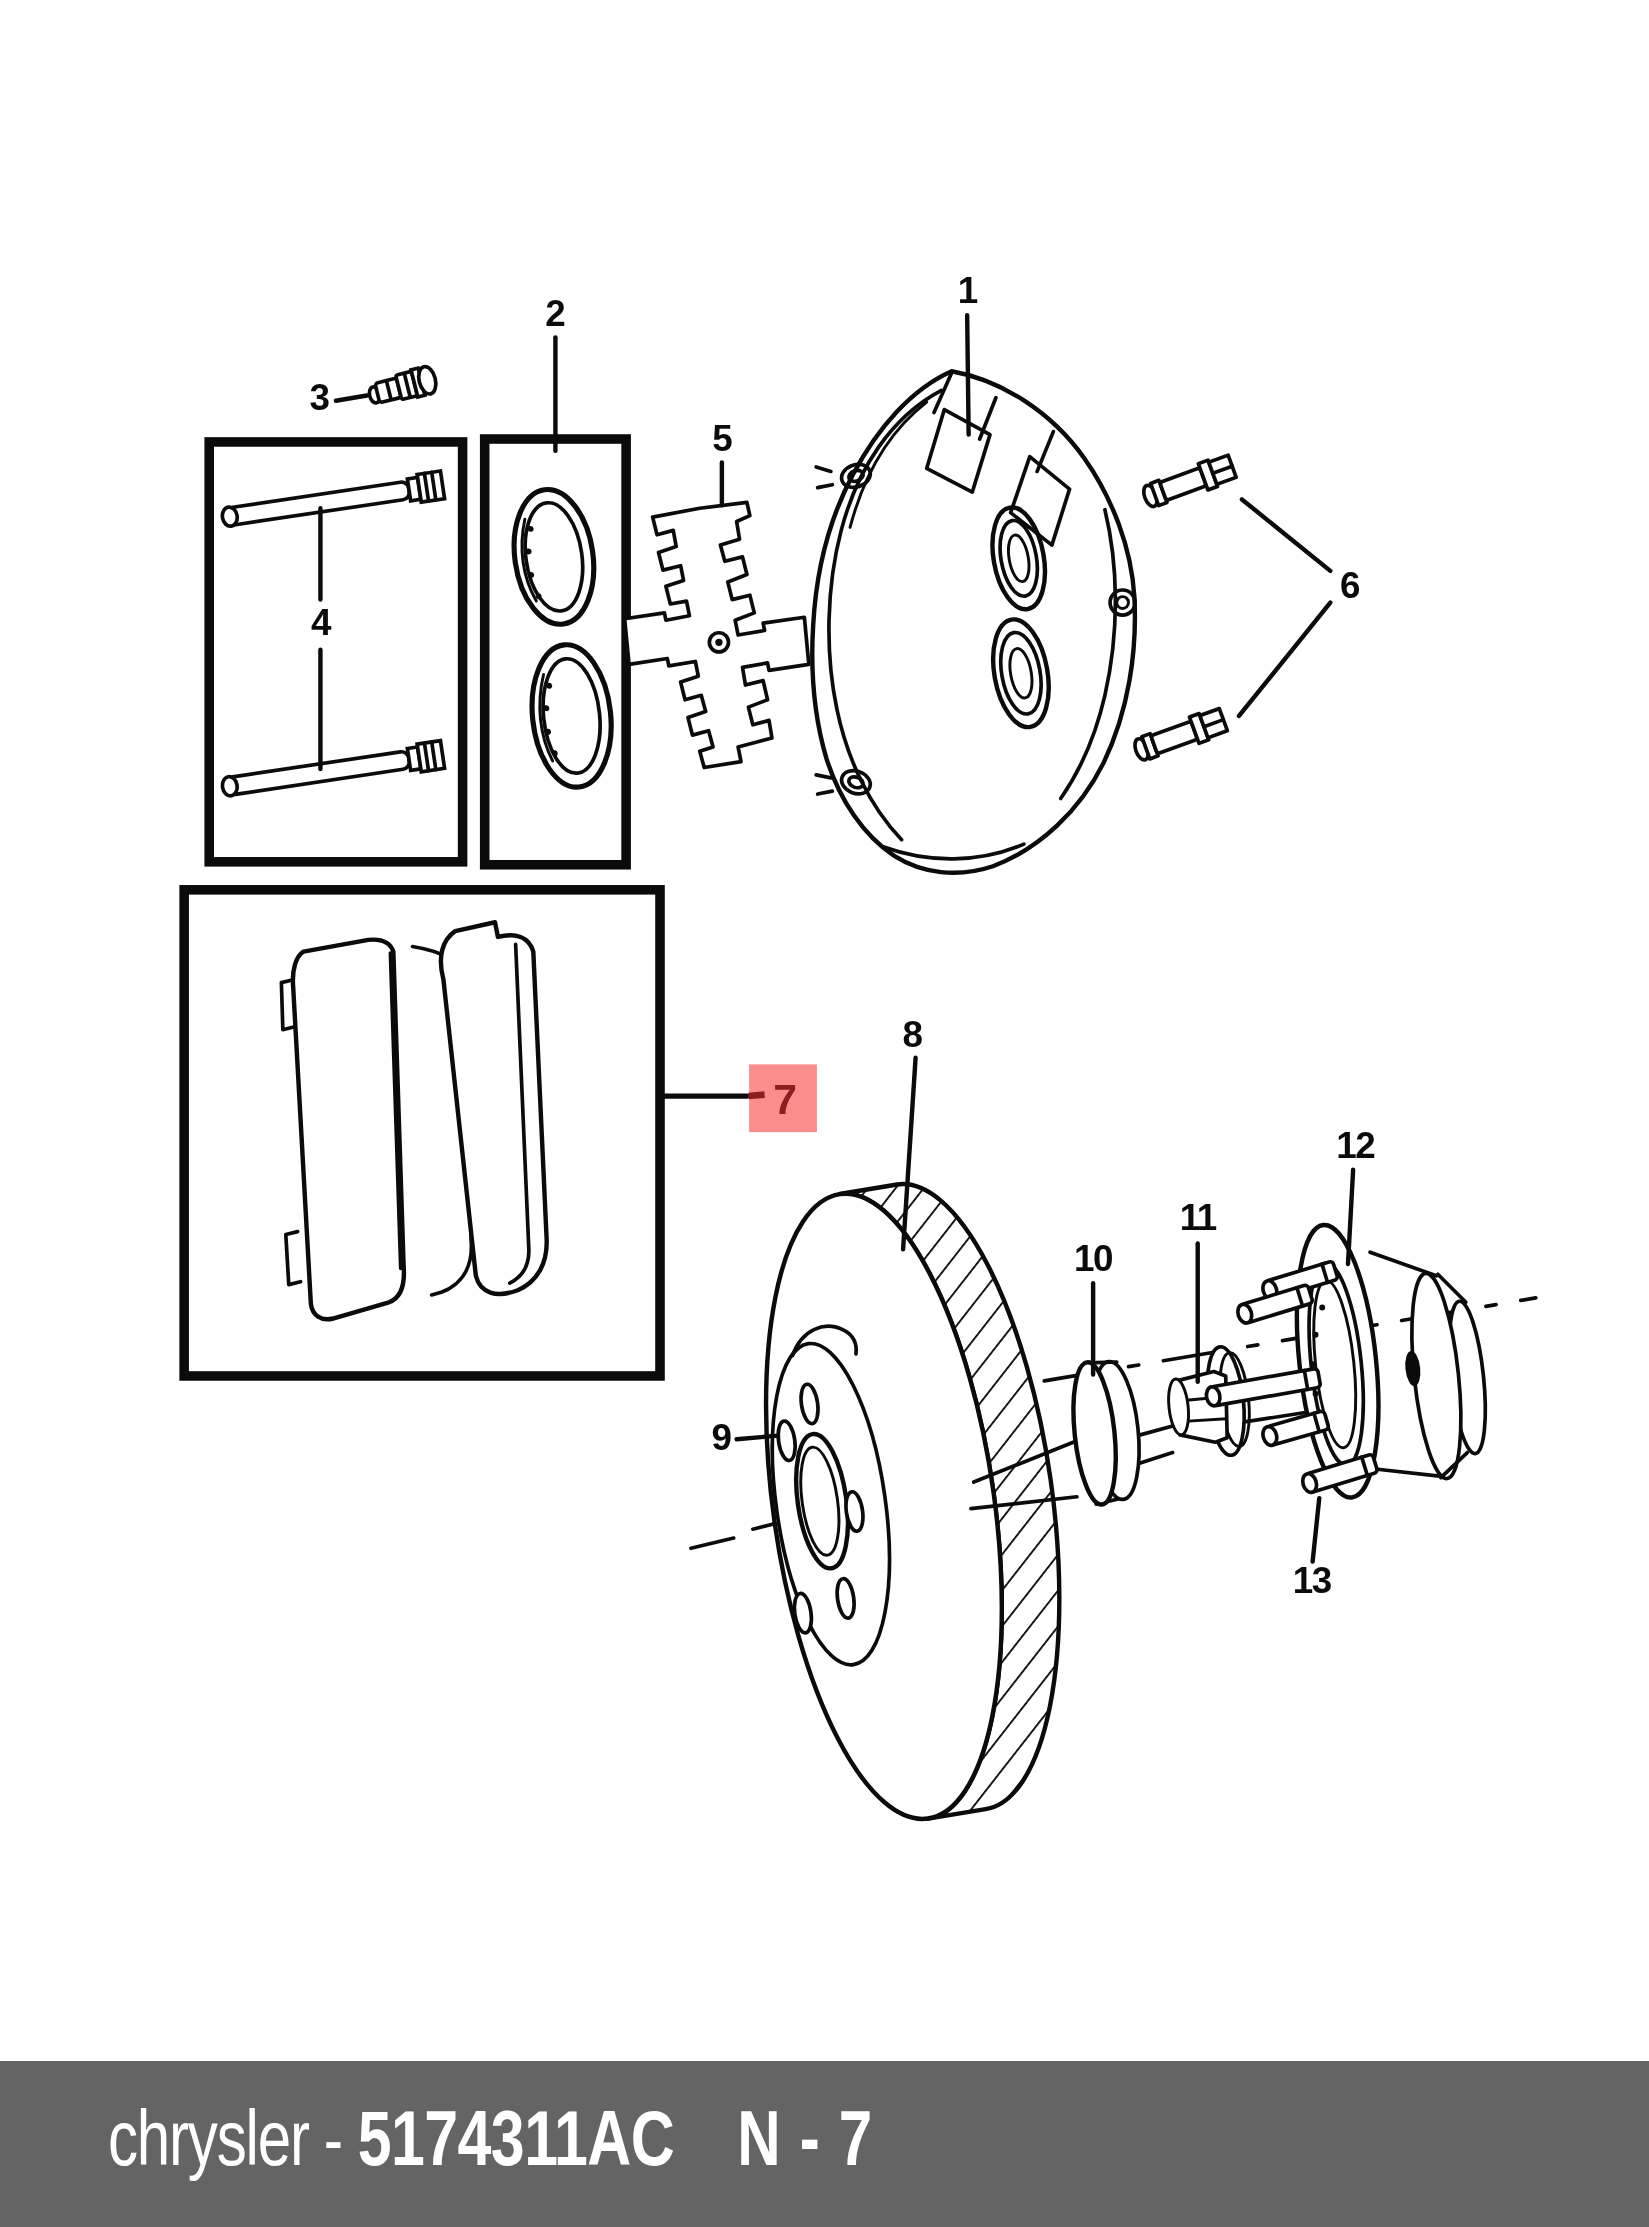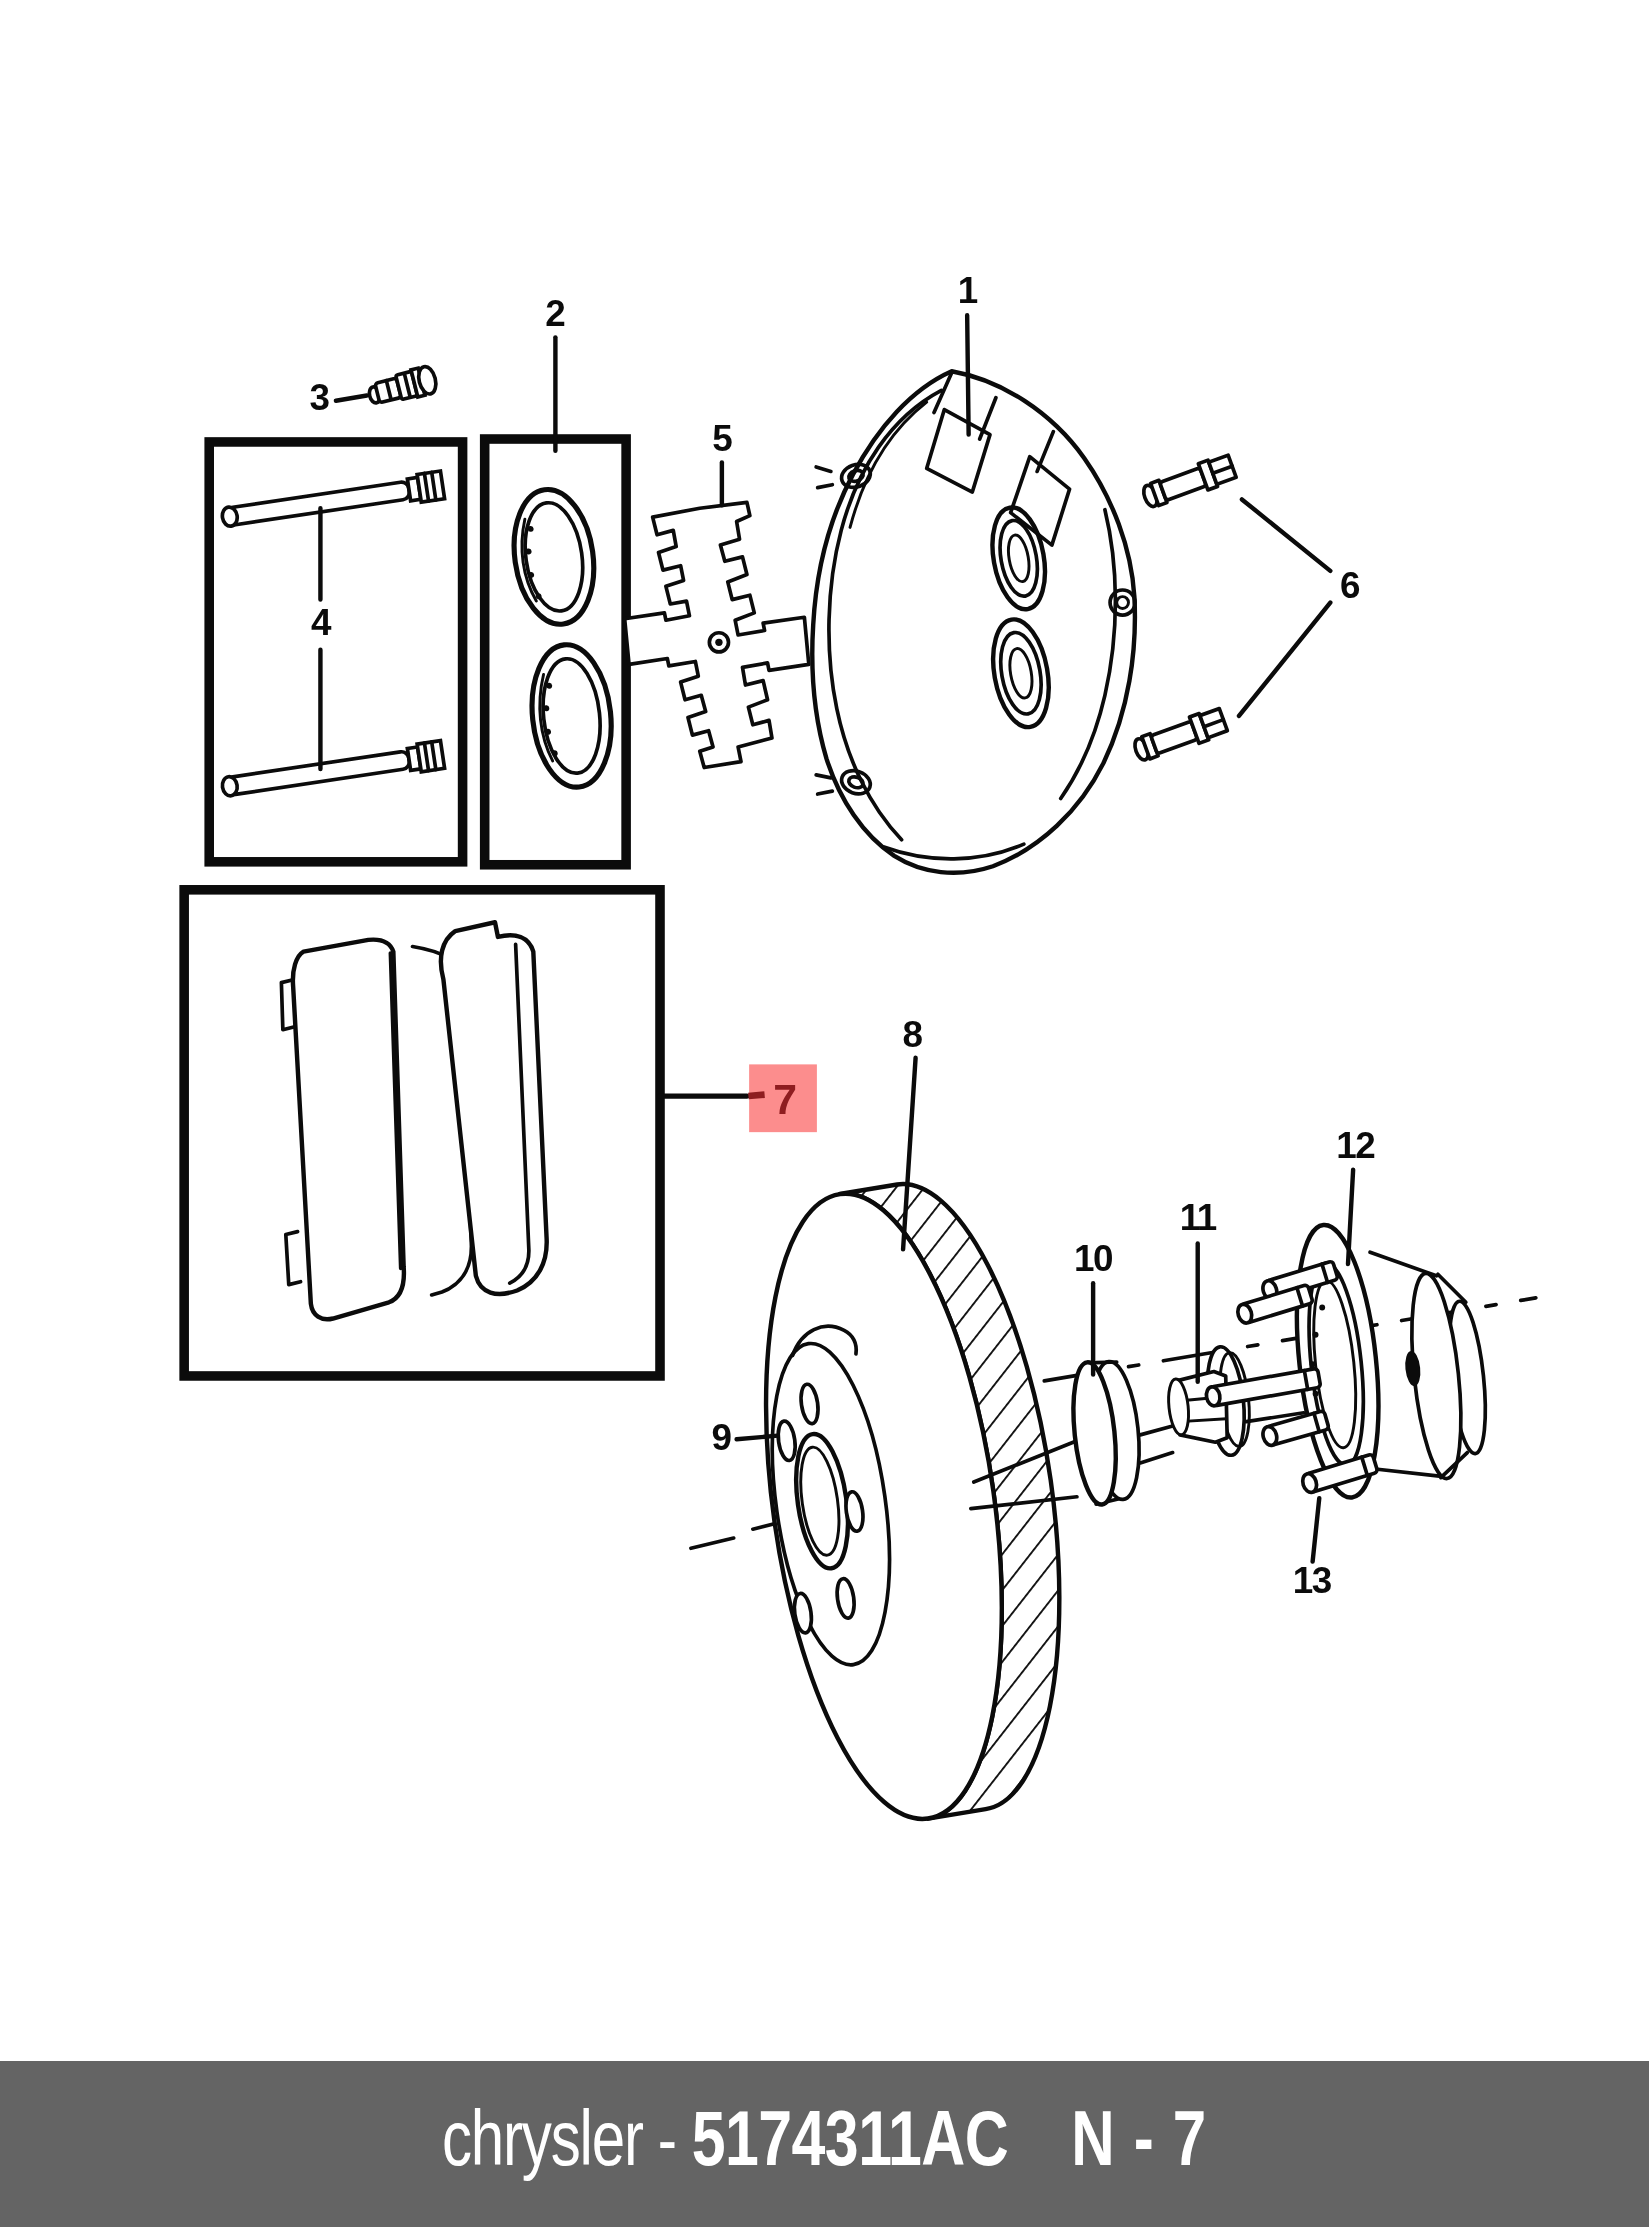--- a/index.html
+++ b/index.html
@@ -4,21 +4,21 @@
 <style>
   html,body{margin:0;padding:0;}
   body{
     width:1650px;height:2227px;position:relative;background:#ffffff;
     font-family:"Liberation Sans", sans-serif;overflow:hidden;
   }
   .stage{position:absolute;left:0;top:0;width:1650px;height:2061px;}
   svg{display:block;}
   .footer{
     position:absolute;left:0;top:2061px;width:1650px;height:166px;
-    background:#646464;display:flex;align-items:center;justify-content:center;
+    background:#646464;display:flex;align-items:center;
   }
   .footer-text{
     display:flex;align-items:baseline;color:#ffffff;
     transform:scaleX(0.78);transform-origin:50% 50%;
     white-space:nowrap;margin-top:-10.3px;
   }
   .f-brand{font-size:77px;font-weight:400;letter-spacing:-1.5px;}
   .f-dash{font-size:74px;font-weight:400;margin:0 19px;}
   .f-part{font-size:78px;font-weight:700;letter-spacing:-0.7px;}
   .f-gap{width:81px;}

